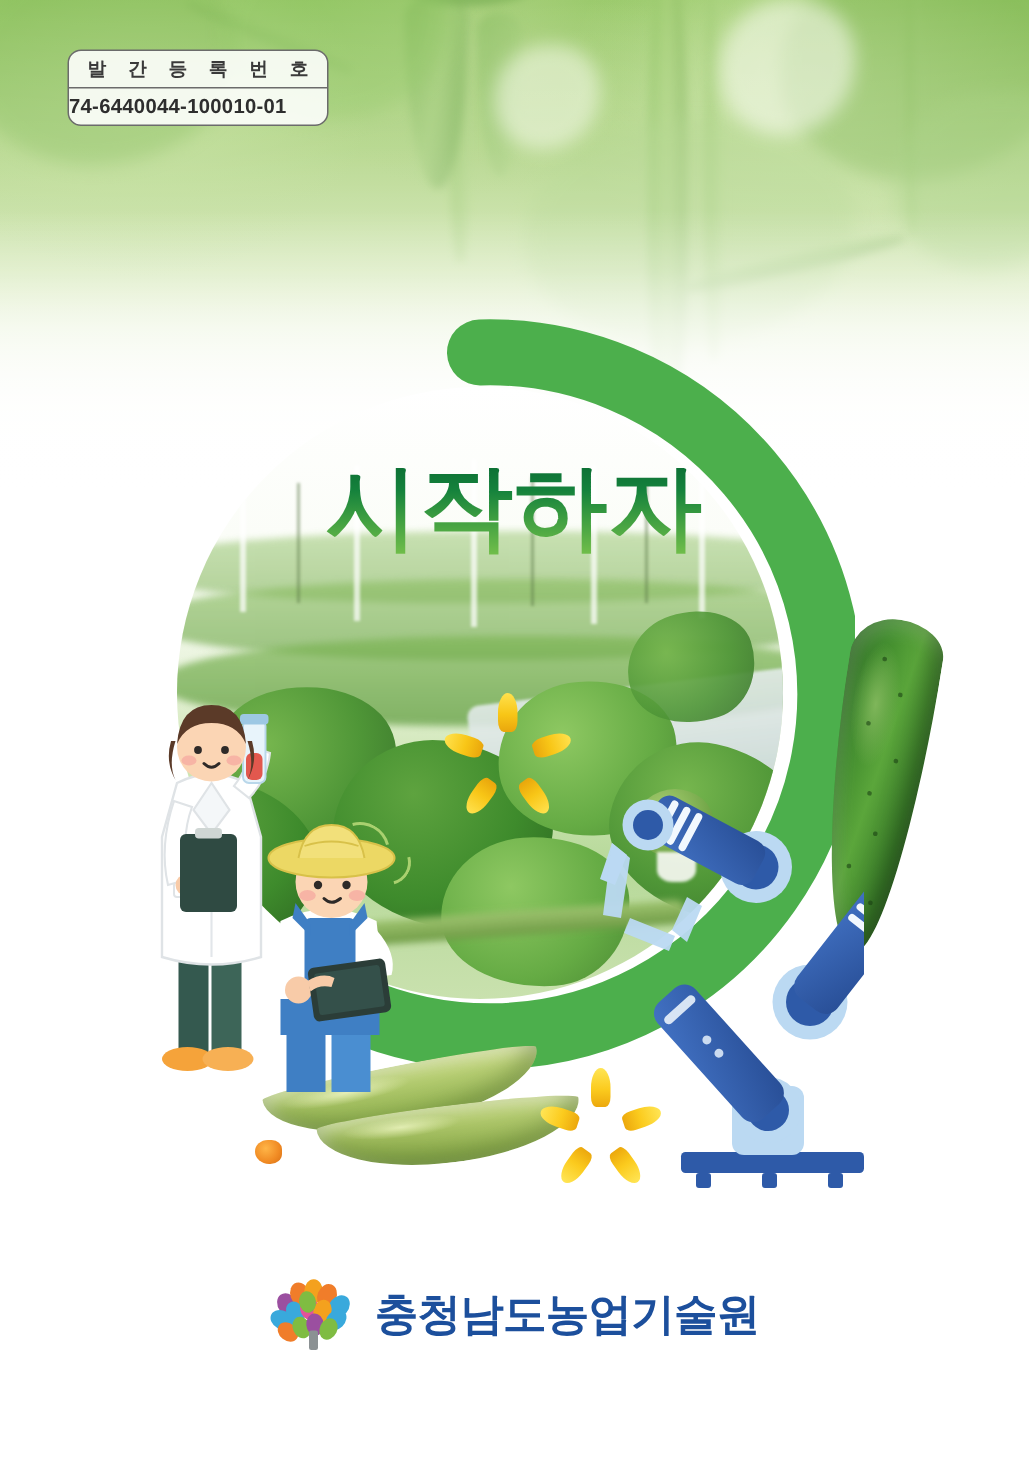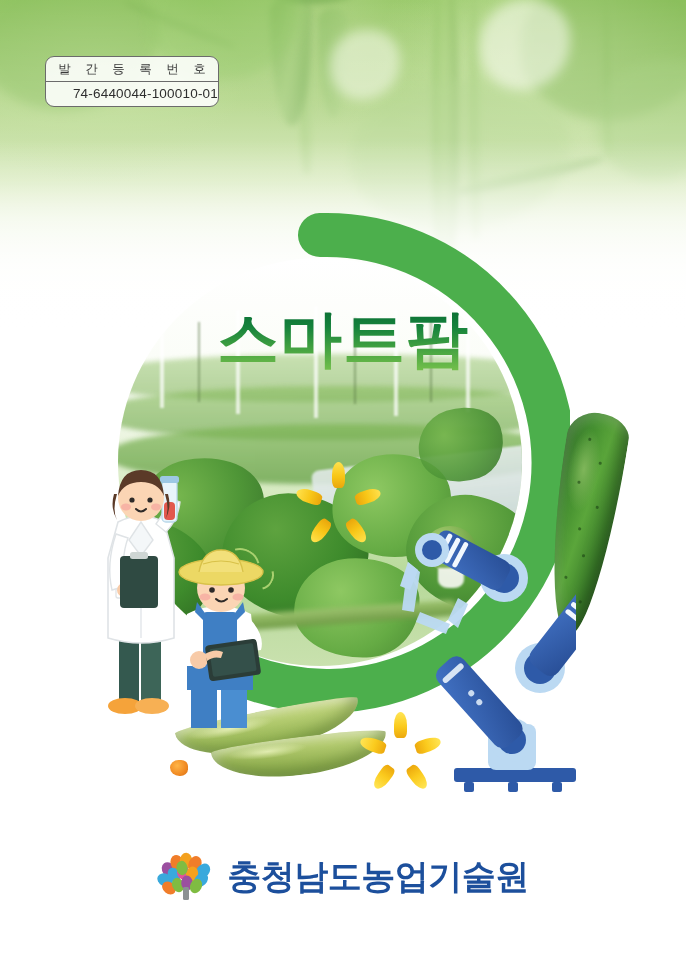--- a/index.html
+++ b/index.html
@@ -54,40 +54,41 @@
     background: linear-gradient(180deg, rgba(255,255,255,0) 0%, rgba(255,255,255,.55) 42%, #ffffff 100%);
   }
   .band-soft {
     position: absolute; left:0; top:0; width:686px; height:330px;
     background: linear-gradient(180deg, rgba(255,255,255,.06) 0%, rgba(255,255,255,.30) 55%, rgba(255,255,255,.85) 86%, #fff 100%);
   }
 
   
   .reg-box {
     position: absolute;
-    left: 45px; top: 56px;
+    left: 45px; top: 33px;
     width: 172px;
     background: rgba(255,255,255,.88);
     border: 1.3px solid #6b6b6b;
     border-radius: 9px;
     overflow: hidden;
     z-index: 12;
+    font-weight: bold;
   }
   .reg-title {
     text-align: center;
     font-size: 12.5px;
     letter-spacing: 5.5px;
     text-indent: 5.5px;
     color: #3a3a3a;
     padding: 4px 0 3px;
     border-bottom: 1.2px solid #6b6b6b;
     white-space: nowrap;
   }
   .reg-code {
-    text-align: right;
+    text-align: left;
     font-size: 13.5px;
     letter-spacing: .2px;
     color: #2e2e2e;
     padding: 4px 0 5px;
     white-space: nowrap;
   }
 
   
   .ring-wrap {
     position: absolute;
@@ -268,21 +269,21 @@
     left: 0; top: 852px;
     width: 686px;
     display: flex;
     align-items: center;
     justify-content: center;
     gap: 14px;
     z-index: 14;
   }
   .footer .mark { width: 56px; height: 50px; }
   .footer .org {
-    font-size: 34px;
+    font-size: 29px;
     font-weight: 700;
     color: #1c4f9c;
     letter-spacing: -0.5px;
     white-space: nowrap;
   }
 </style>
 </head>
 <body>
 
 <div class="page">
@@ -527,21 +528,21 @@
 
       <circle cx="49" cy="48" r="2.8" fill="#2e2a28"></circle>
       <circle cx="68" cy="48" r="2.8" fill="#2e2a28"></circle>
       <ellipse cx="42" cy="55" rx="5.5" ry="3.6" fill="#f5a8a0" opacity=".75"></ellipse>
       <ellipse cx="75" cy="55" rx="5.5" ry="3.6" fill="#f5a8a0" opacity=".75"></ellipse>
       <path d="M53 57 q5 5 11 0" stroke="#2e2a28" stroke-width="2" fill="none" stroke-linecap="round"></path>
     </svg>
   </div>
 
   <div class="title-block">
-    <div class="t-sub">스마트팜</div>
+    <div class="t-sub">시작하자</div>
   </div>
 
   <div class="footer">
     <span class="mark">
       <svg width="56" height="50" viewBox="0 0 56 50" aria-hidden="true">
         <g>
           <ellipse cx="12" cy="18" rx="6.6" ry="8.4" transform="rotate(-36 12 18)" fill="#9b4fa0"></ellipse>
           <ellipse cx="20" cy="11" rx="6.4" ry="8.2" transform="rotate(-18 20 11)" fill="#f07d2a"></ellipse>
           <ellipse cx="29" cy="9" rx="6.2" ry="8.2" transform="rotate(2 29 9)" fill="#f4a11e"></ellipse>
           <ellipse cx="38" cy="12" rx="6.4" ry="8.2" transform="rotate(22 38 12)" fill="#f07d2a"></ellipse>

